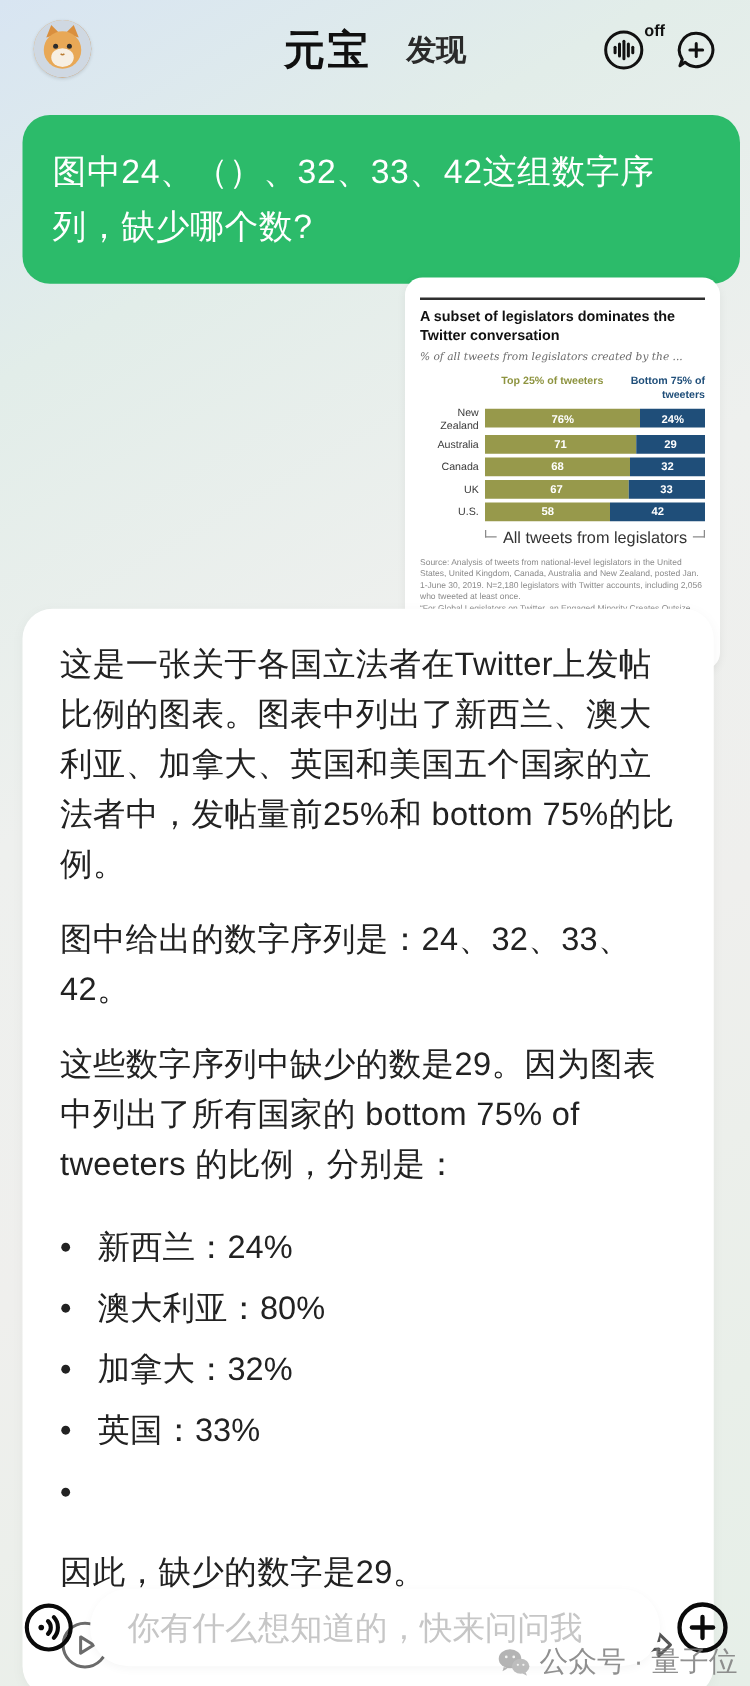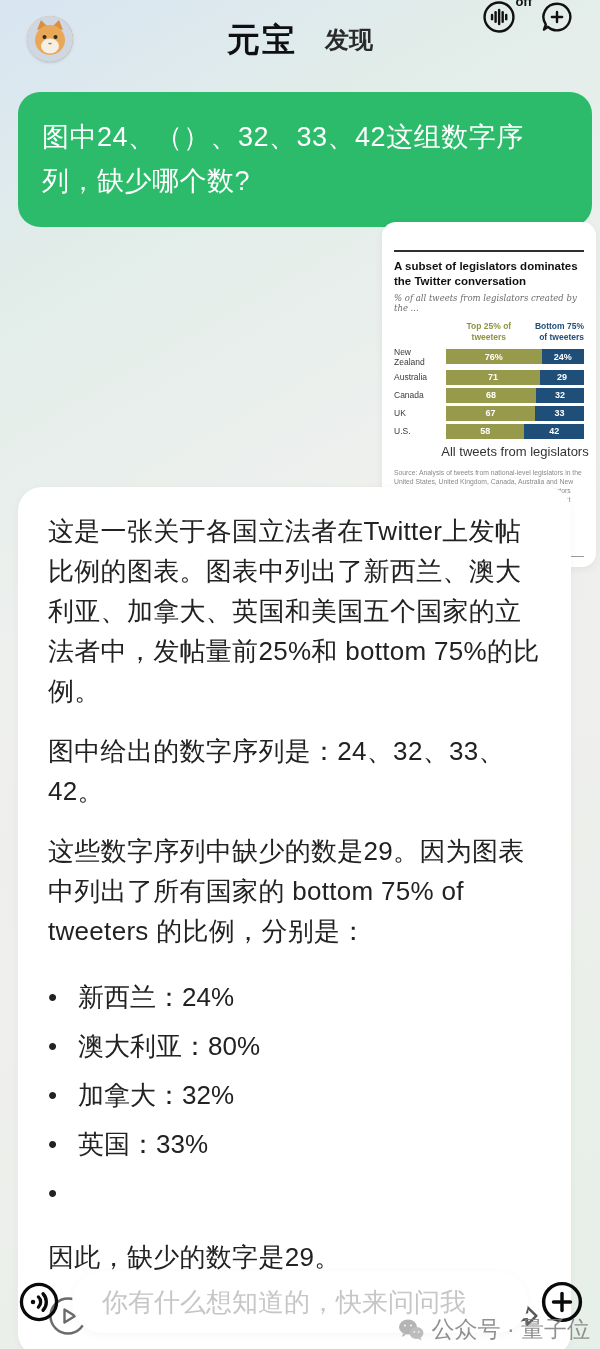--- a/index.html
+++ b/index.html
@@ -14,42 +14,42 @@
 
   
   .header{position:absolute;top:0;left:0;right:0;height:80px;}
   .avatar{position:absolute;left:27px;top:16px;width:46px;height:46px;border-radius:50%;overflow:hidden;
     background:radial-gradient(circle at 38% 42%, #f4e9da 0 28%, #e8a856 29% 60%, #ca8336 61% 100%);
     box-shadow:0 1px 3px rgba(0,0,0,.15);}
   .avatar svg{width:100%;height:100%;display:block;}
   .title-group{position:absolute;left:0;right:0;top:0;height:80px;display:flex;align-items:center;justify-content:center;gap:28px;pointer-events:none;}
   .app-title{font-size:33px;font-weight:700;color:#101010;letter-spacing:2px;font-family:"Liberation Serif","DejaVu Serif",serif;}
   .discover-tab{font-size:24px;font-weight:600;color:#2a2a2a;pointer-events:auto;}
-  .header-right{position:absolute;right:26px;top:0;height:80px;display:flex;align-items:flex-start;gap:24px;}
+  .header-right{position:absolute;right:26px;top:0;height:80px;display:flex;align-items:center;gap:24px;}
   .hicon{position:relative;width:34px;height:34px;color:#111;}
   .hicon svg{width:100%;height:100%;display:block;}
   .voice-off-label{position:absolute;top:-6px;right:-16px;font-size:13px;font-weight:700;color:#111;}
 
   
   .user-bubble{position:absolute;left:18px;right:8px;top:92px;background:#2cbb6a;border-radius:22px;
     padding:24px 24px;color:#fff;font-size:27px;line-height:1.62;letter-spacing:.5px;}
 
   
-  .chart-card{position:absolute;right:4px;top:222px;width:214px;background:#fff;border-radius:14px;
-    padding:24px 12px 10px;box-shadow:0 2px 8px rgba(0,0,0,.06);}
+  .chart-card{position:absolute;right:24px;top:222px;width:252px;background:#fff;border-radius:14px;
+    padding:12px 12px 10px;box-shadow:0 2px 8px rgba(0,0,0,.06);}
   .pew-toprule{border-top:2px solid #2f2f2f;margin:4px 0 7px;}
   .pew-title{font-size:11.5px;font-weight:700;color:#111;line-height:1.28;}
   .pew-subtitle{font-family:"DejaVu Serif","Liberation Serif",serif;font-style:italic;font-size:8.5px;color:#6b6b6b;margin-top:5px;}
   .pew-legend{display:flex;margin-left:56px;margin-top:8px;}
   .pew-legend .leg{font-size:8.5px;font-weight:700;line-height:1.25;}
   .leg-top{width:58%;text-align:center;color:#8e9440;}
   .leg-bottom{flex:1;text-align:right;color:#1f4e79;}
   .chart-rows{margin-top:4px;display:flex;flex-direction:column;gap:3px;}
   .chart-row{display:flex;align-items:center;}
-  .chart-row .rlabel{width:52px;padding-right:5px;font-size:8.5px;color:#3a3a3a;flex:none;}
+  .chart-row .rlabel{width:52px;padding-right:5px;text-align:right;font-size:8.5px;color:#3a3a3a;flex:none;}
   .chart-row .bars{flex:1;display:flex;height:15px;}
   .chart-row .seg{display:flex;align-items:center;justify-content:center;color:#fff;font-size:9px;font-weight:700;overflow:hidden;}
   .bracket{position:relative;margin:7px 0 0 52px;height:12px;}
   .bracket .bline{position:absolute;left:0;right:0;top:5px;border-top:1px solid #8a8a8a;}
   .bracket .tick{position:absolute;top:0;width:1px;height:6px;background:#8a8a8a;}
   .bracket .tick.l{left:0;} .bracket .tick.r{right:0;}
   .bracket .blabel{position:absolute;left:50%;top:0;transform:translateX(-50%);background:#fff;padding:0 5px;
     font-size:13px;color:#333;white-space:nowrap;line-height:12px;}
   .pew-source{margin-top:10px;font-size:6.8px;line-height:1.35;color:#8a8a8a;}
   .pew-quote{font-size:6.8px;line-height:1.35;color:#8a8a8a;margin-top:1px;}

